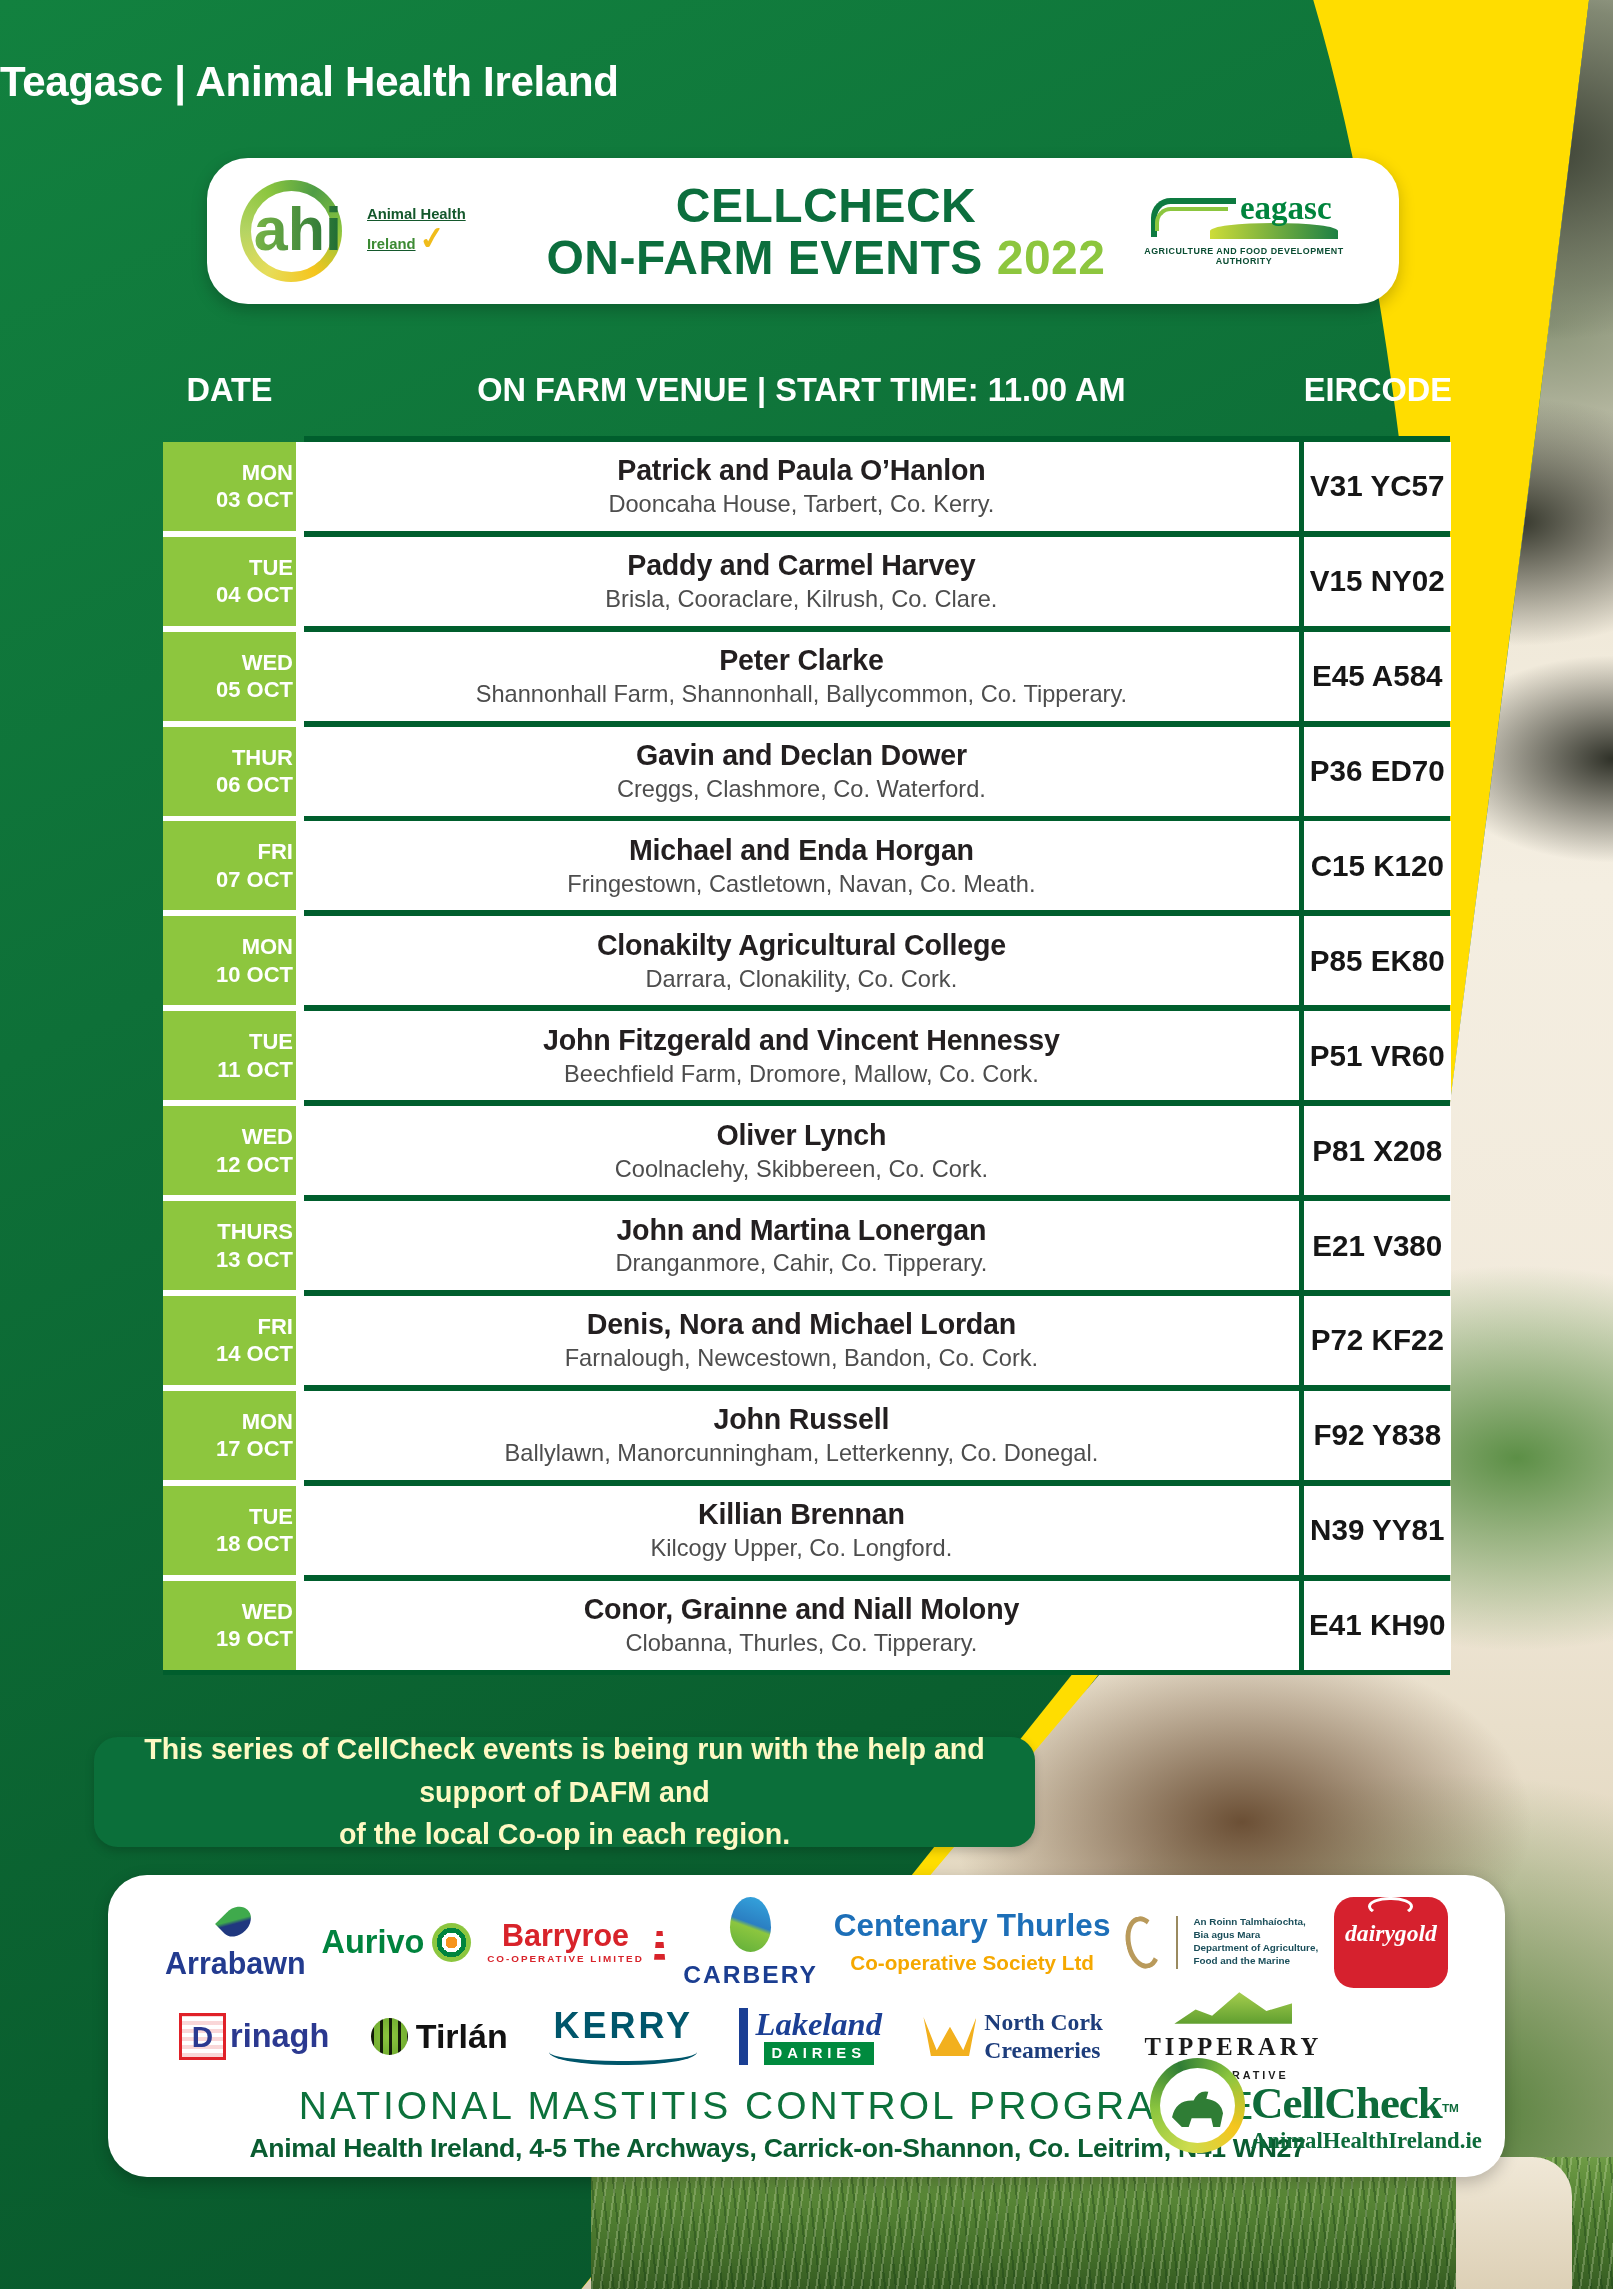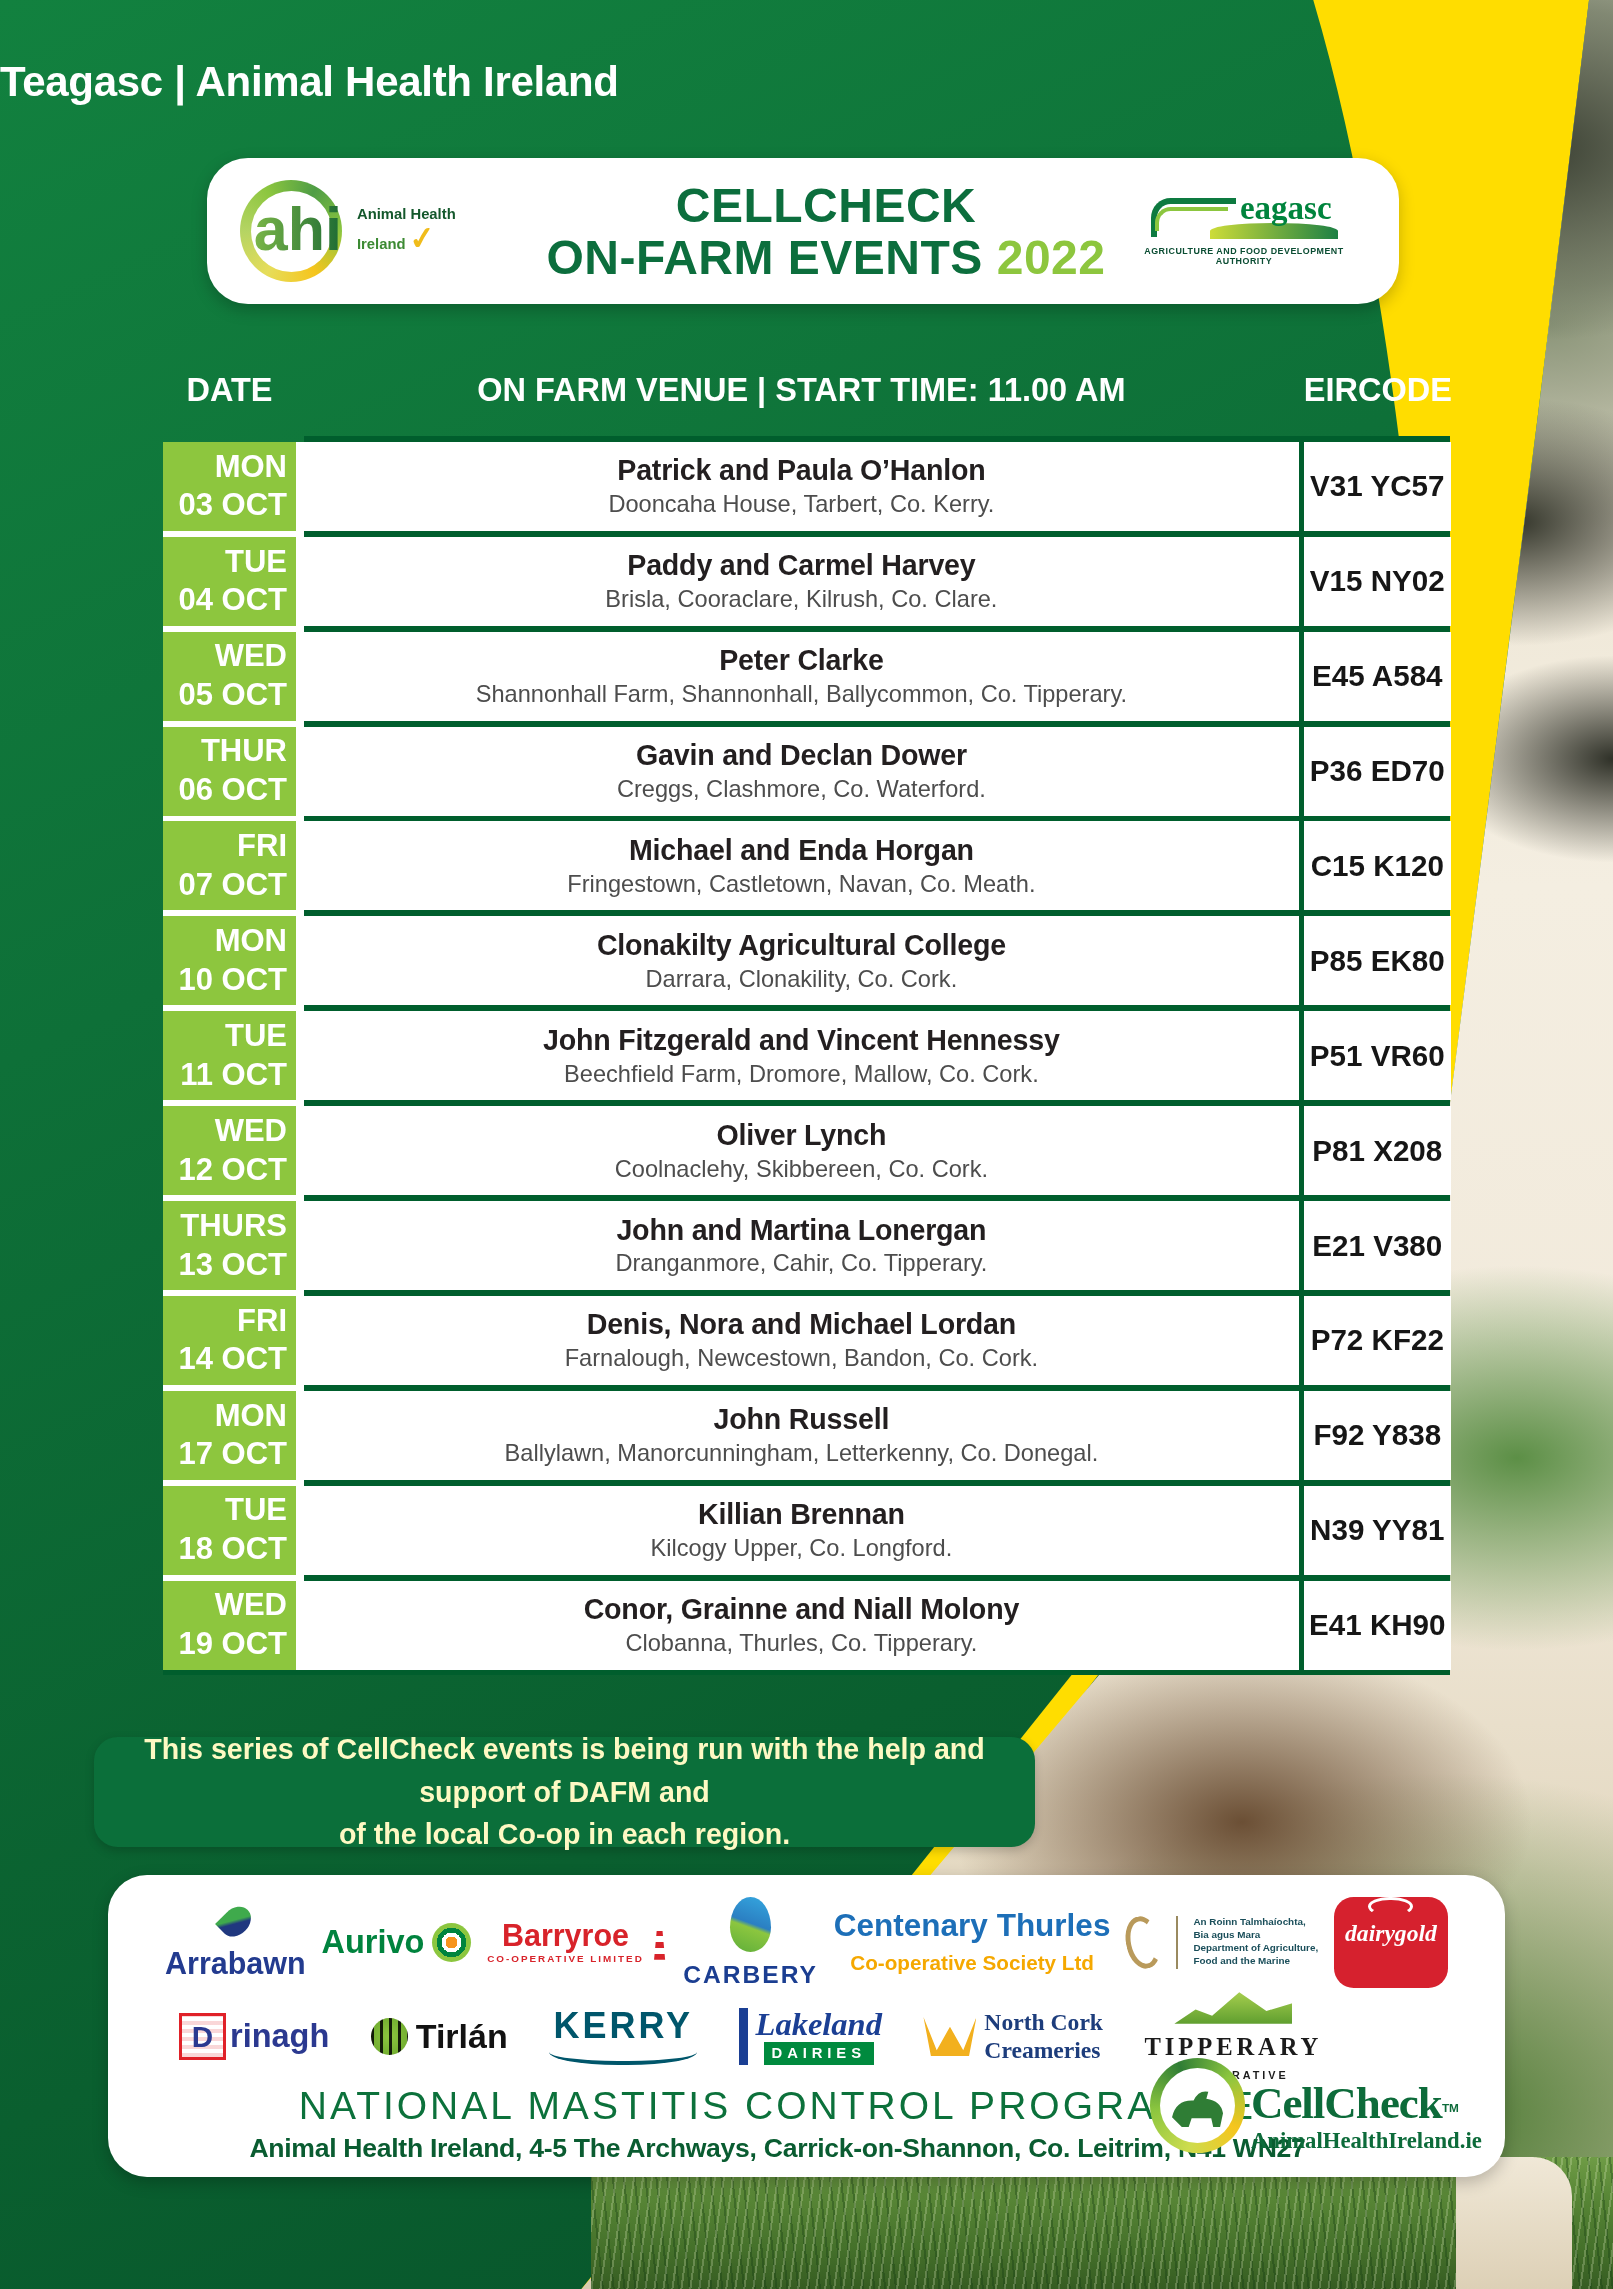--- a/index.html
+++ b/index.html
@@ -31,42 +31,42 @@
   #top-title{left:0;top:58px;width:1458px;z-index:10;
     color:#fff;font-size:42px;font-weight:700;letter-spacing:-0.3px;}
   #title-card{left:207px;top:158px;width:1192px;height:146px;background:#fff;border-radius:41px;z-index:10;
     box-shadow:0 5.9px 15.8px rgba(0,0,0,.22);display:flex;align-items:center;}
   .ahi-wrap{display:flex;align-items:center;margin-left:33px;width:286px;}
   .ahi-ring{position:relative;width:102px;height:102px;border-radius:50%;flex:0 0 auto;
     background:conic-gradient(from 150deg,#f6c51d,#e6dd5a,#b5d463,#8cc63f,#4f9d45,#8cc63f,#f6c51d);}
   .ahi-ring::after{content:"";position:absolute;left:10.8px;top:10.8px;width:81px;height:81px;border-radius:50%;background:#fff;}
   .ahi-abbr{position:absolute;left:13.8px;top:13.8px;z-index:2;font-size:61px;font-weight:800;
     background:linear-gradient(90deg,#7ab648,#1e6b34);-webkit-background-clip:text;background-clip:text;color:transparent;}
-  .ahi-text{margin-left:15px;line-height:1.05;font-size:14.8px;font-weight:800;color:#14582c;z-index:2;}
+  .ahi-text{margin-left:25px;line-height:1.05;font-size:14.8px;font-weight:800;color:#14582c;z-index:2;text-decoration:underline;}
   .ahi-text .l2{color:#3c8a33;}
   .ahi-check{color:#f0bc1b;font-size:31.5px;font-weight:800;transform:rotate(-6deg);display:inline-block;margin-left:3.9px;}
   .event-title{flex:1;text-align:center;line-height:1.08;margin-top:2px;}
   .event-title .l1{font-size:48px;font-weight:800;color:#0C6E3D;letter-spacing:0.5px;}
   .event-title .l2{font-size:48px;font-weight:800;color:#0C6E3D;letter-spacing:0.5px;}
   .event-title .yr{color:#8DC63E;}
   .teagasc-wrap{width:236px;margin-right:37px;text-align:center;}
   .teagasc-mark{position:relative;width:187px;height:43px;margin:0 auto;}
   .tg-bar{position:absolute;left:0;top:2px;width:79px;height:33px;border:6.9px solid #0d7a40;border-right:none;border-bottom:none;border-radius:19.7px 0 0 0;}
   .tg-bar::after{content:"";position:absolute;left:-2px;top:3.9px;width:69px;height:19.7px;border:4.9px solid #8cc63f;border-right:none;border-bottom:none;border-radius:15.8px 0 0 0;}
   .tg-hill{position:absolute;right:0;bottom:0;width:128px;height:15.8px;background:linear-gradient(90deg,#cddc39,#1d8044);border-radius:50% 50% 0 0;}
   .tg-name{position:absolute;right:5.9px;top:-5.9px;font-family:"Liberation Serif",serif;font-size:33px;font-weight:700;color:#00843d;}
   .tg-tag{font-size:8.9px;font-weight:700;letter-spacing:0.5px;color:#0b4d33;margin-top:7.9px;}
   
   #thead{left:163px;top:347px;width:1287px;height:87px;z-index:10;display:grid;
     grid-template-columns:133px 7.9px 995px 4.9px 147px;align-items:center;color:#fff;font-weight:700;font-size:32.5px;}
   #thead div{text-align:center;}
   #table-body{left:163px;top:436px;width:1287px;z-index:10;}
   .trow{display:grid;grid-template-columns:133px 7.9px 995px 4.9px 147px;height:89px;}
   .cell.date{background:#8DC63E;color:#fff;display:flex;flex-direction:column;justify-content:center;
-    align-items:flex-end;padding-right:9px;box-sizing:border-box;font-weight:800;font-size:31px;line-height:1.25;}
+    align-items:flex-end;padding-right:3px;box-sizing:border-box;font-weight:800;font-size:22px;line-height:1.25;}
   .gapcol{background:#fff;}
   .vline{background:#005E2D;}
   .cell.venue{background:#fff;display:flex;flex-direction:column;justify-content:center;text-align:center;}
   .vname{font-size:28.6px;font-weight:700;color:#231f20;letter-spacing:-0.2px;}
   .vaddr{font-size:23.6px;font-weight:400;color:#4d4d4d;margin-top:3.9px;}
   .cell.eir{background:#fff;display:flex;align-items:center;justify-content:center;}
   .ecode{font-size:29.6px;font-weight:800;color:#161616;}
   .sep{height:5.9px;background:linear-gradient(to right,#ffffff 0 141px,#005E2D 141px);}
   .sep.first{background:linear-gradient(to right,transparent 0 141px,#005E2D 141px);}
   .sep.last{background:#005E2D;}

